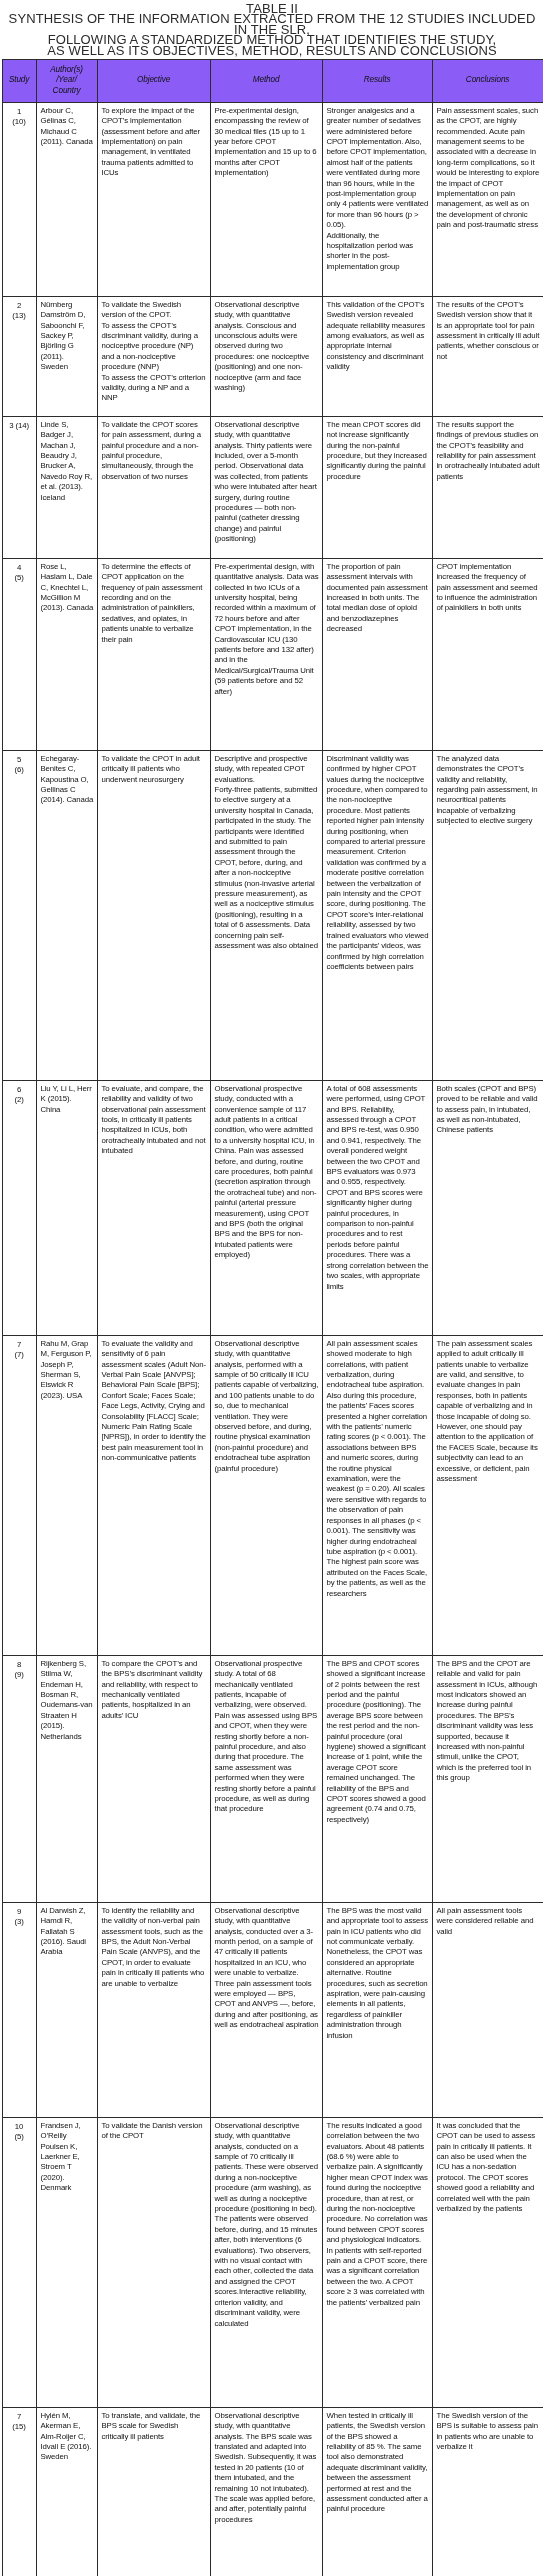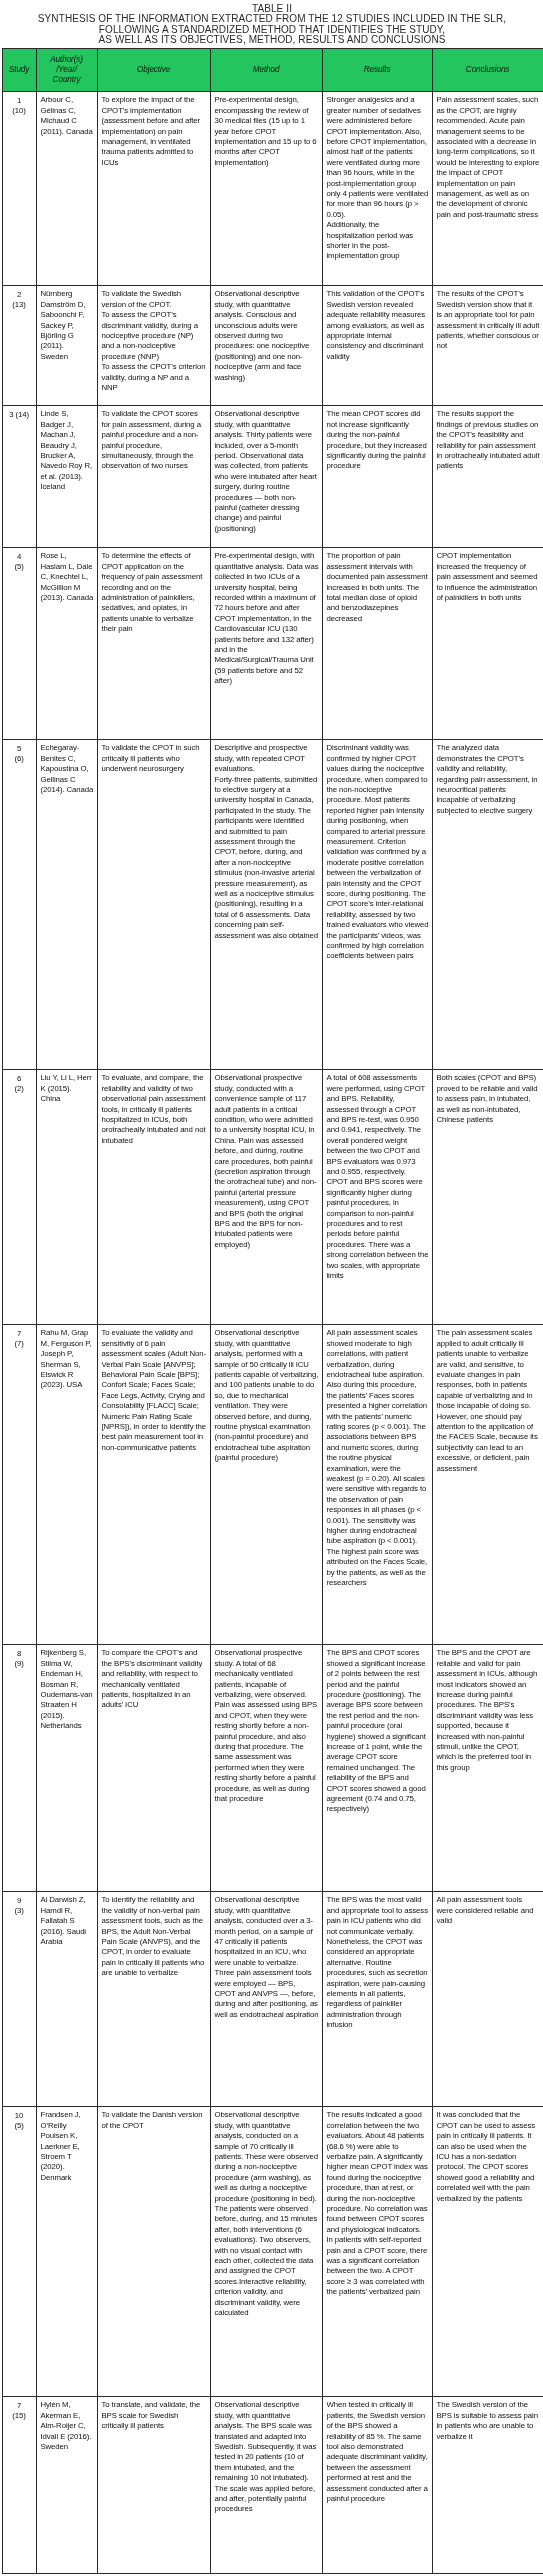--- a/index.html
+++ b/index.html
@@ -7,21 +7,21 @@
     width:544px;
     font-family:"Liberation Sans","DejaVu Sans",sans-serif;
     color:#111;
     -webkit-font-smoothing:antialiased;
   }
   .page{width:544px;}
   .title-block{
     text-align:center;
     padding:3.9px 7.8px 2.3px 7.8px;
     color:#2a2a2a;
-    font-size:10px;
+    font-size:13px;
     line-height:10.5px;
     letter-spacing:0.1px;
   }
   .title-block div{white-space:pre-line;}
   table.synthesis{
     border-collapse:collapse;
     table-layout:fixed;
     width:541px;
     margin-left:1.6px;
     border:1.6px solid #1c1c1c;
@@ -37,21 +37,21 @@
     border:0.8px solid #2b2b2b;
     vertical-align:top;
     font-size:7.8px;
     line-height:10.4px;
     letter-spacing:-0.1px;
     padding:3.1px 3.1px 3.1px 3.9px;
     white-space:pre-line;
     overflow:hidden;
   }
   thead th{
-    background:#22c55e;
+    background:#8b5cf6;
     font-style:italic;
     font-weight:normal;
     font-size:8.2px;
     text-align:center;
     vertical-align:middle;
     border-bottom-width:1.6px;
     padding:2.3px 1.6px;
   }
   tbody tr td{border-top-width:1.6px;}
   td.study{
@@ -142,21 +142,21 @@
         <td>Rose L, Haslam L, Dale C, Knechtel L, McGillion M (2013). Canada</td>
         <td>To determine the effects of CPOT application on the frequency of pain assessment recording and on the administration of painkillers, sedatives, and opiates, in patients unable to verbalize their pain</td>
         <td>Pre-experimental design, with quantitative analysis. Data was collected in two ICUs of a university hospital, being recorded within a maximum of 72 hours before and after CPOT implementation, in the Cardiovascular ICU (130 patients before and 132 after) and in the Medical/Surgical/Trauma Unit (59 patients before and 52 after)</td>
         <td>The proportion of pain assessment intervals with documented pain assessment increased in both units. The total median dose of opioid and benzodiazepines decreased</td>
         <td>CPOT implementation increased the frequency of pain assessment and seemed to influence the administration of painkillers in both units</td>
       </tr>
       <tr class="rh-5">
         <td class="study">5
 (6)</td>
         <td>Echegaray-Benites C, Kapoustina O, Gellinas C (2014). Canada</td>
-        <td>To validate the CPOT in such critically ill patients who underwent neurosurgery</td>
+        <td>To validate the CPOT in adult critically ill patients who underwent neurosurgery</td>
         <td>Descriptive and prospective study, with repeated CPOT evaluations.
 Forty-three patients, submitted to elective surgery at a university hospital in Canada, participated in the study. The participants were identified and submitted to pain assessment through the CPOT, before, during, and after a non-nociceptive stimulus (non-invasive arterial pressure measurement), as well as a nociceptive stimulus (positioning), resulting in a total of 6 assessments. Data concerning pain self-assessment was also obtained</td>
         <td>Discriminant validity was confirmed by higher CPOT values during the nociceptive procedure, when compared to the non-nociceptive procedure. Most patients reported higher pain intensity during positioning, when compared to arterial pressure measurement. Criterion validation was confirmed by a moderate positive correlation between the verbalization of pain intensity and the CPOT score, during positioning. The CPOT score’s inter-relational reliability, assessed by two trained evaluators who viewed the participants’ videos, was confirmed by high correlation coefficients between pairs</td>
         <td>The analyzed data demonstrates the CPOT’s validity and reliability, regarding pain assessment, in neurocritical patients incapable of verbalizing subjected to elective surgery</td>
       </tr>
       <tr class="rh-6">
         <td class="study">6
 (2)</td>
         <td>Liu Y, Li L, Herr K (2015). China</td>
         <td>To evaluate, and compare, the reliability and validity of two observational pain assessment tools, in critically ill patients hospitalized in ICUs, both orotracheally intubated and not intubated</td>

